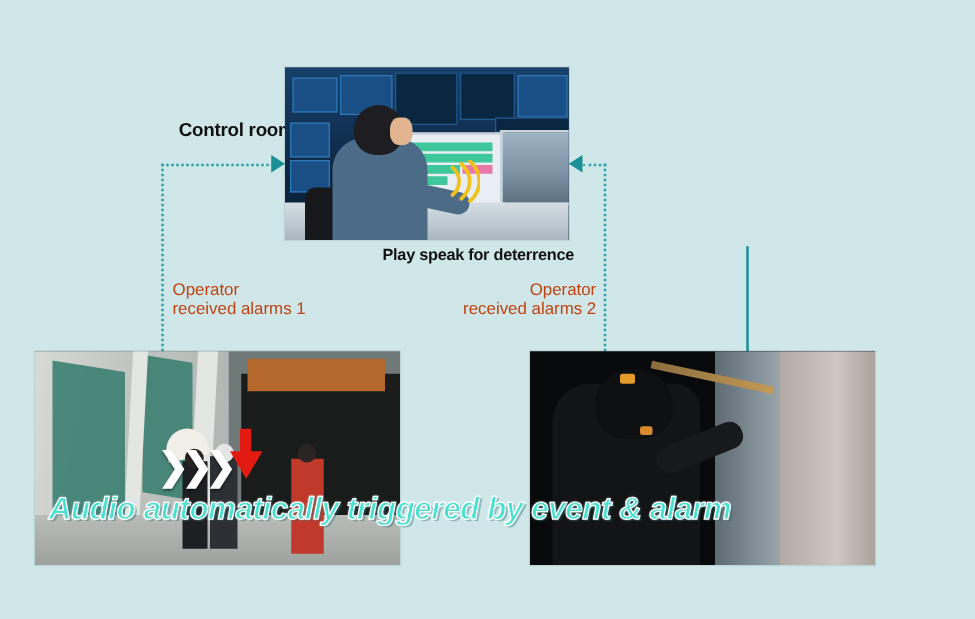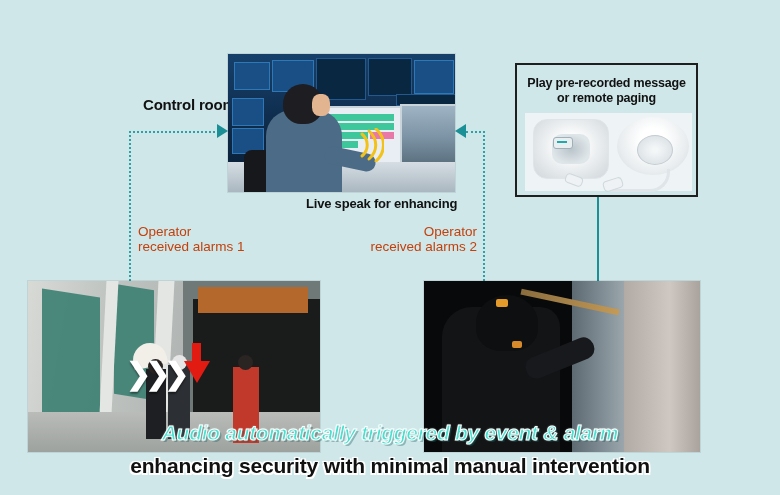--- a/index.html
+++ b/index.html
@@ -168,29 +168,28 @@
     background:#0d0f11;border-radius:50% 50% 40% 40%;}
   .cr2-arm{position:absolute;left:100px;top:66px;width:72px;height:22px;
     background:#17191c;transform:rotate(-22deg);border-radius:10px;}
   .cr2-bar{position:absolute;left:96px;top:18px;width:100px;height:6px;
     background:linear-gradient(90deg,#8a6c3d,#c49a56);transform:rotate(12deg);}
   .cr2-glint{position:absolute;left:72px;top:18px;width:12px;height:8px;background:#e59b2a;border-radius:2px;}
   .cr2-glint2{position:absolute;left:88px;top:60px;width:10px;height:7px;background:#d8892a;border-radius:2px;}
 
   
   .headline{
-    position:absolute;left:0;width:780px;text-align:center;
-    font-size:21px;font-weight:bold;font-style:italic;
+    position:absolute;left:0;width:624px;text-align:center;
+    font-size:25px;font-weight:bold;font-style:italic;
     color:#48e0cf;letter-spacing:-0.3px;
     -webkit-text-stroke:1px #ffffff;
     text-shadow:
        0 0 2px #ffffff,
        2px 2px 0 rgba(0,90,90,.35);
     white-space:nowrap;
-    margin-top:28px;
   }
   .headline-1{top:393px;}
   .subline{
     position:absolute;left:0;width:780px;text-align:center;
     font-size:21px;font-weight:bold;color:#111;
     letter-spacing:-0.2px;top:454px;white-space:nowrap;
     text-shadow:
       -1.5px -1.5px 0 #fff, 1.5px -1.5px 0 #fff,
       -1.5px  1.5px 0 #fff, 1.5px  1.5px 0 #fff,
        0 0 3px #fff;
@@ -212,21 +211,21 @@
   <div class="solid-v" style="left:597px;top:197px;height:86px;"></div>
 
   <div class="lbl lbl-control">Control room</div>
 
   <div class="lbl-op lbl-op1">Operator
 received alarms 1</div>
 
   <div class="lbl-op lbl-op2">Operator
 received alarms 2</div>
 
-  <div class="lbl lbl-live">Live speak for enhancing</div>
+  <div class="lbl lbl-live">Play speak for deterrence</div>
 
   <div class="photo ctrl-photo photo-frame">
     <div class="cr-wallgrid"></div>
 
     <div class="cr-monitor" style="left:6px;top:8px;width:34px;height:26px;"></div>
     <div class="cr-monitor" style="left:44px;top:6px;width:40px;height:30px;"></div>
     <div class="cr-screen-dark" style="left:88px;top:4px;width:48px;height:40px;"></div>
     <div class="cr-screen-dark" style="left:140px;top:4px;width:42px;height:36px;"></div>
     <div class="cr-monitor" style="left:186px;top:6px;width:38px;height:32px;"></div>
     <div class="cr-monitor" style="left:4px;top:44px;width:30px;height:26px;"></div>
@@ -250,38 +249,20 @@
     <div class="cr-person-face"></div>
     <div class="cr-arm"></div>
 
     <svg class="cr-waves" viewBox="0 0 28 34">
       <path d="M6 6 C13 12, 13 22, 6 28" stroke="#f2c21b" stroke-width="3" fill="none" stroke-linecap="round"></path>
       <path d="M13 3 C22 11, 22 23, 13 31" stroke="#f2c21b" stroke-width="3" fill="none" stroke-linecap="round"></path>
       <path d="M20 1 C30 10, 30 24, 20 33" stroke="#f2c21b" stroke-width="3" fill="none" stroke-linecap="round"></path>
     </svg>
   </div>
 
-  <div class="spk-box">
-    <div class="spk-title">
-      <div>Play pre-recorded message</div>
-      <div>or remote paging</div>
-    </div>
-    <div class="spk-imgwrap">
-      <div class="spk-horn">
-        <div class="spk-horn-inner"></div>
-      </div>
-      <div class="spk-horn-core"></div>
-      <div class="spk-horn-bar"></div>
-      <div class="spk-round"></div>
-      <div class="spk-round-in"></div>
-      <div class="spk-cord"></div>
-      <div class="spk-plug"></div>
-      <div class="spk-plug2"></div>
-    </div>
-  </div>
 
   <div class="photo cctv-left photo-frame">
     <div class="cl-wall"></div>
     <div class="cl-glass" style="left:14px;top:12px;width:58px;height:130px;transform:skewY(9deg);"></div>
     <div class="cl-glass" style="left:86px;top:6px;width:40px;height:110px;transform:skewY(9deg);"></div>
     <div class="cl-col" style="left:74px;top:0;width:12px;height:171px;transform:skewX(-3deg);"></div>
     <div class="cl-col" style="left:126px;top:0;width:16px;height:171px;transform:skewX(-3deg);"></div>
     <div class="cl-dark"></div>
     <div class="cl-garage"></div>
     <div class="cl-floor"></div>
@@ -305,15 +286,14 @@
     <div class="cr2-body"></div>
     <div class="cr2-hood"></div>
     <div class="cr2-arm"></div>
     <div class="cr2-bar"></div>
     <div class="cr2-glint"></div>
     <div class="cr2-glint2"></div>
   </div>
 
   <div class="headline headline-1">Audio automatically triggered by event &amp; alarm</div>
 
-  <div class="subline">enhancing security with minimal manual intervention</div>
 
 </div>
 
 </body></html>

